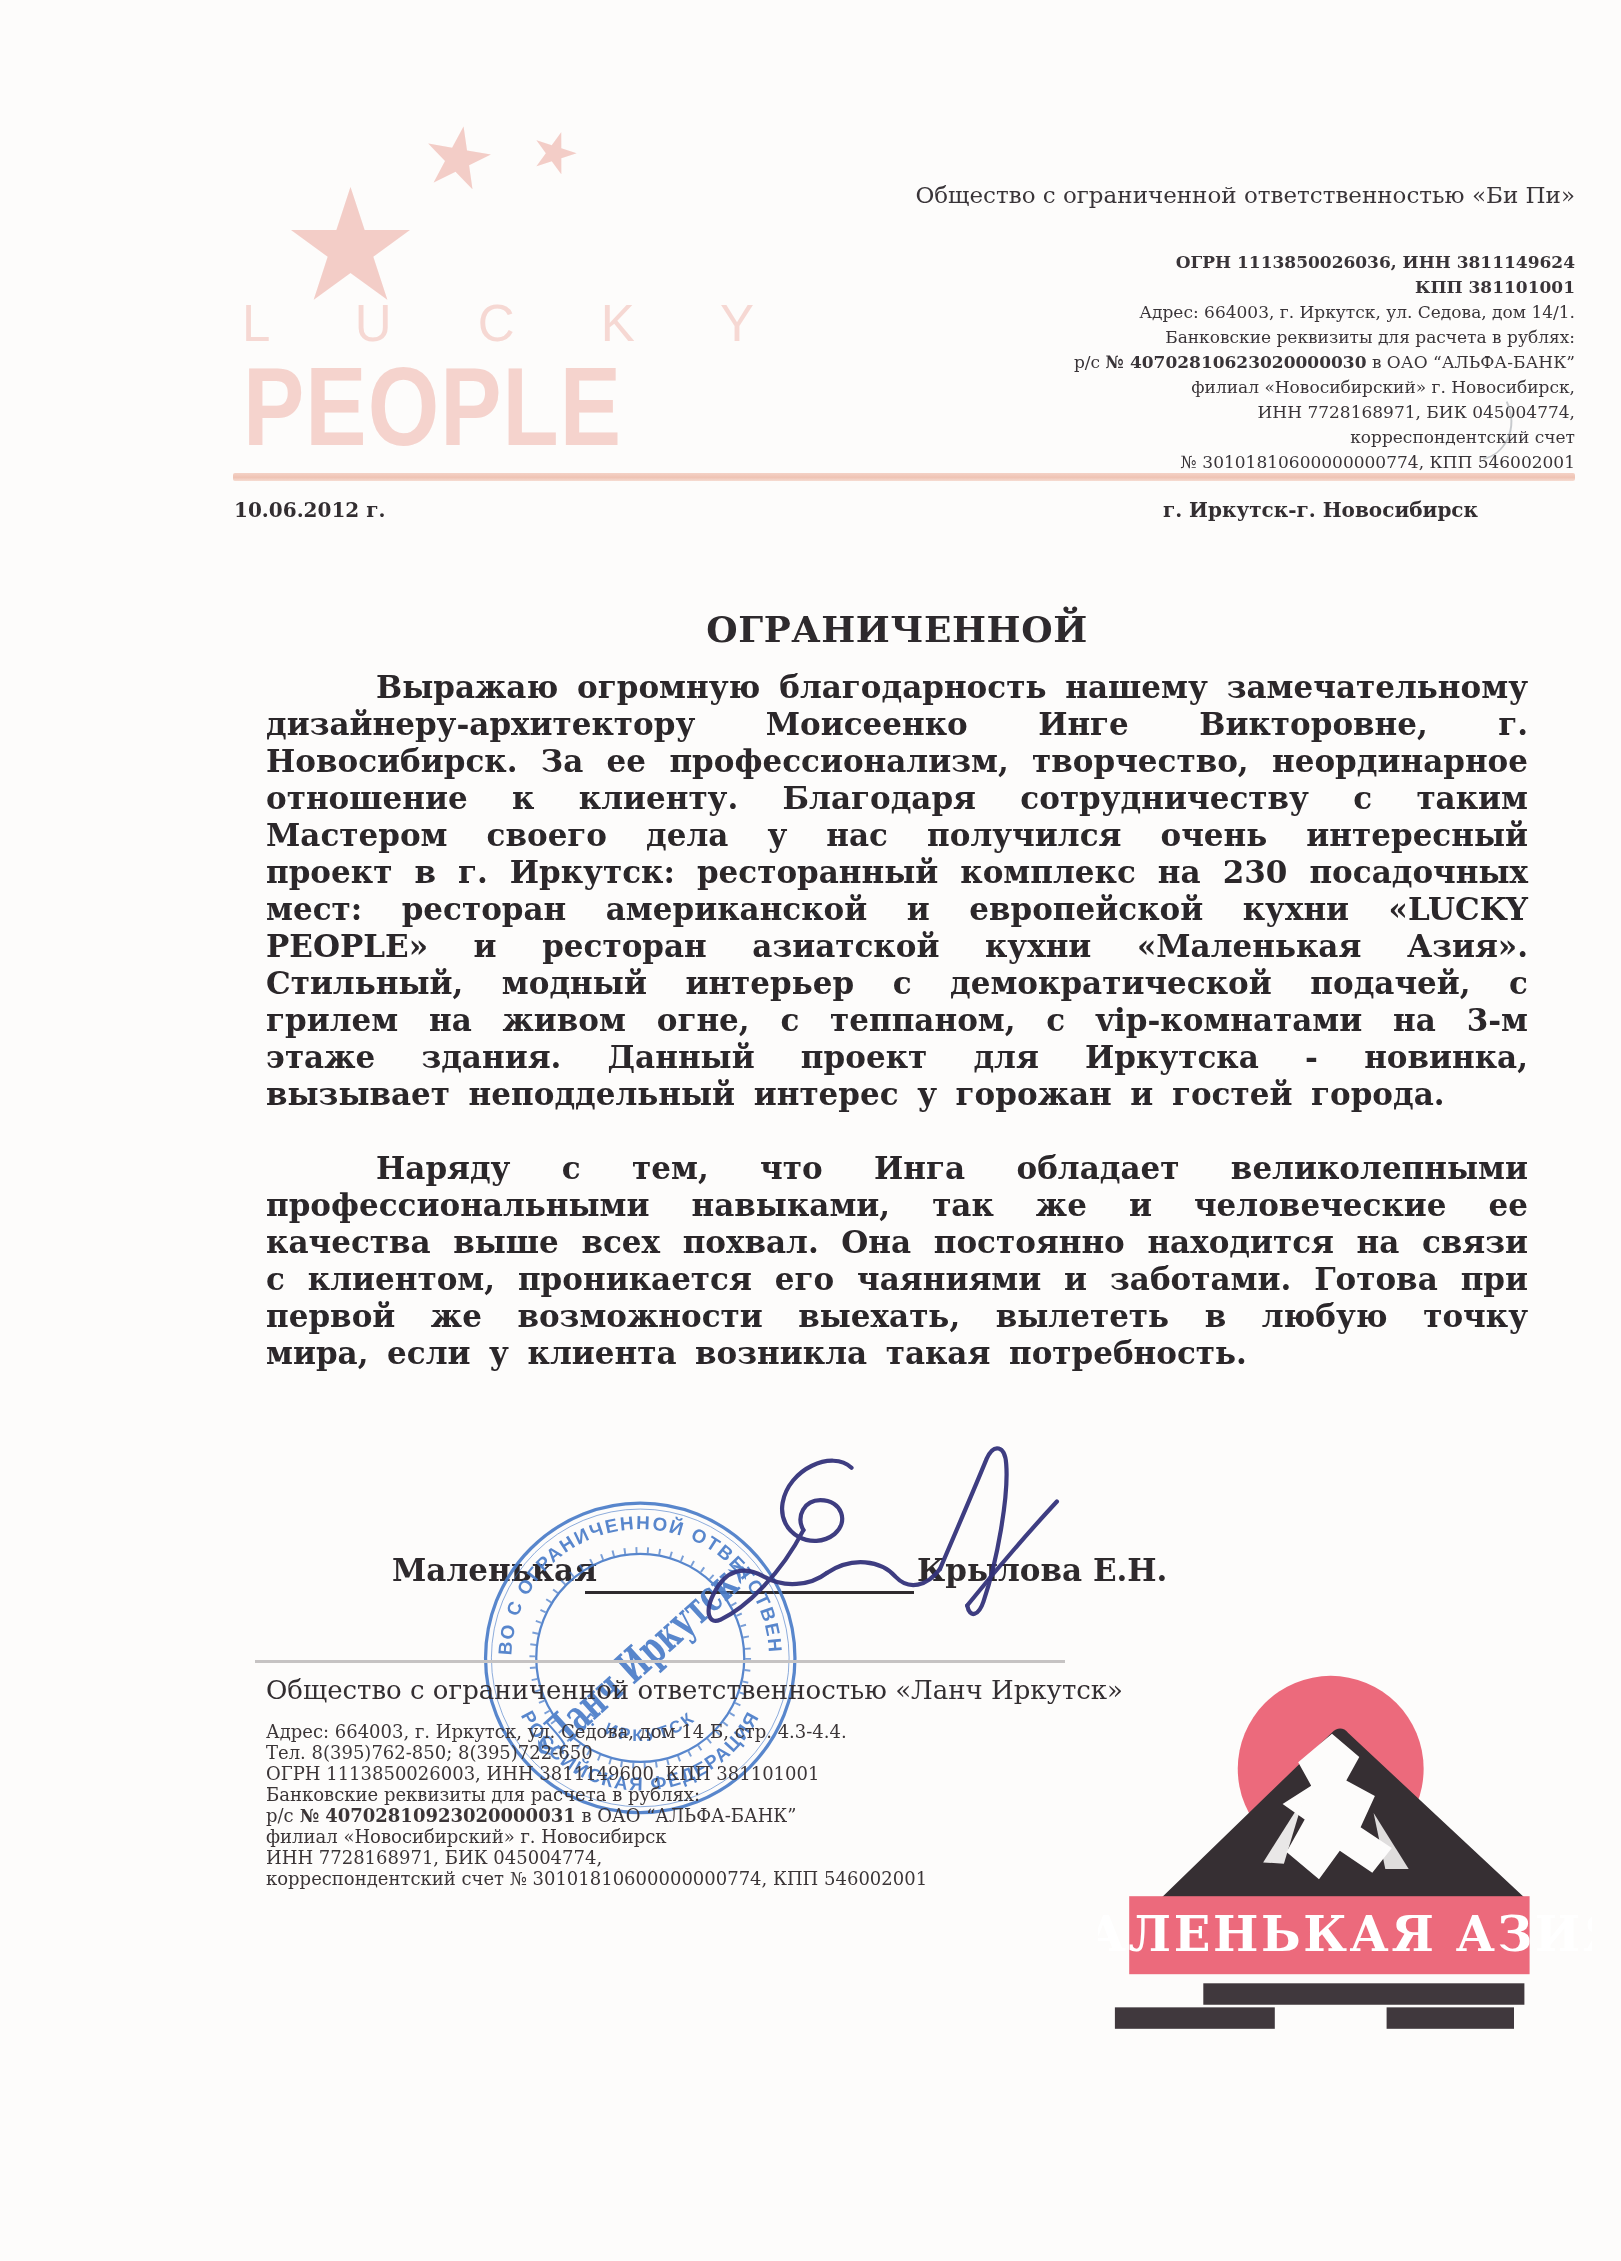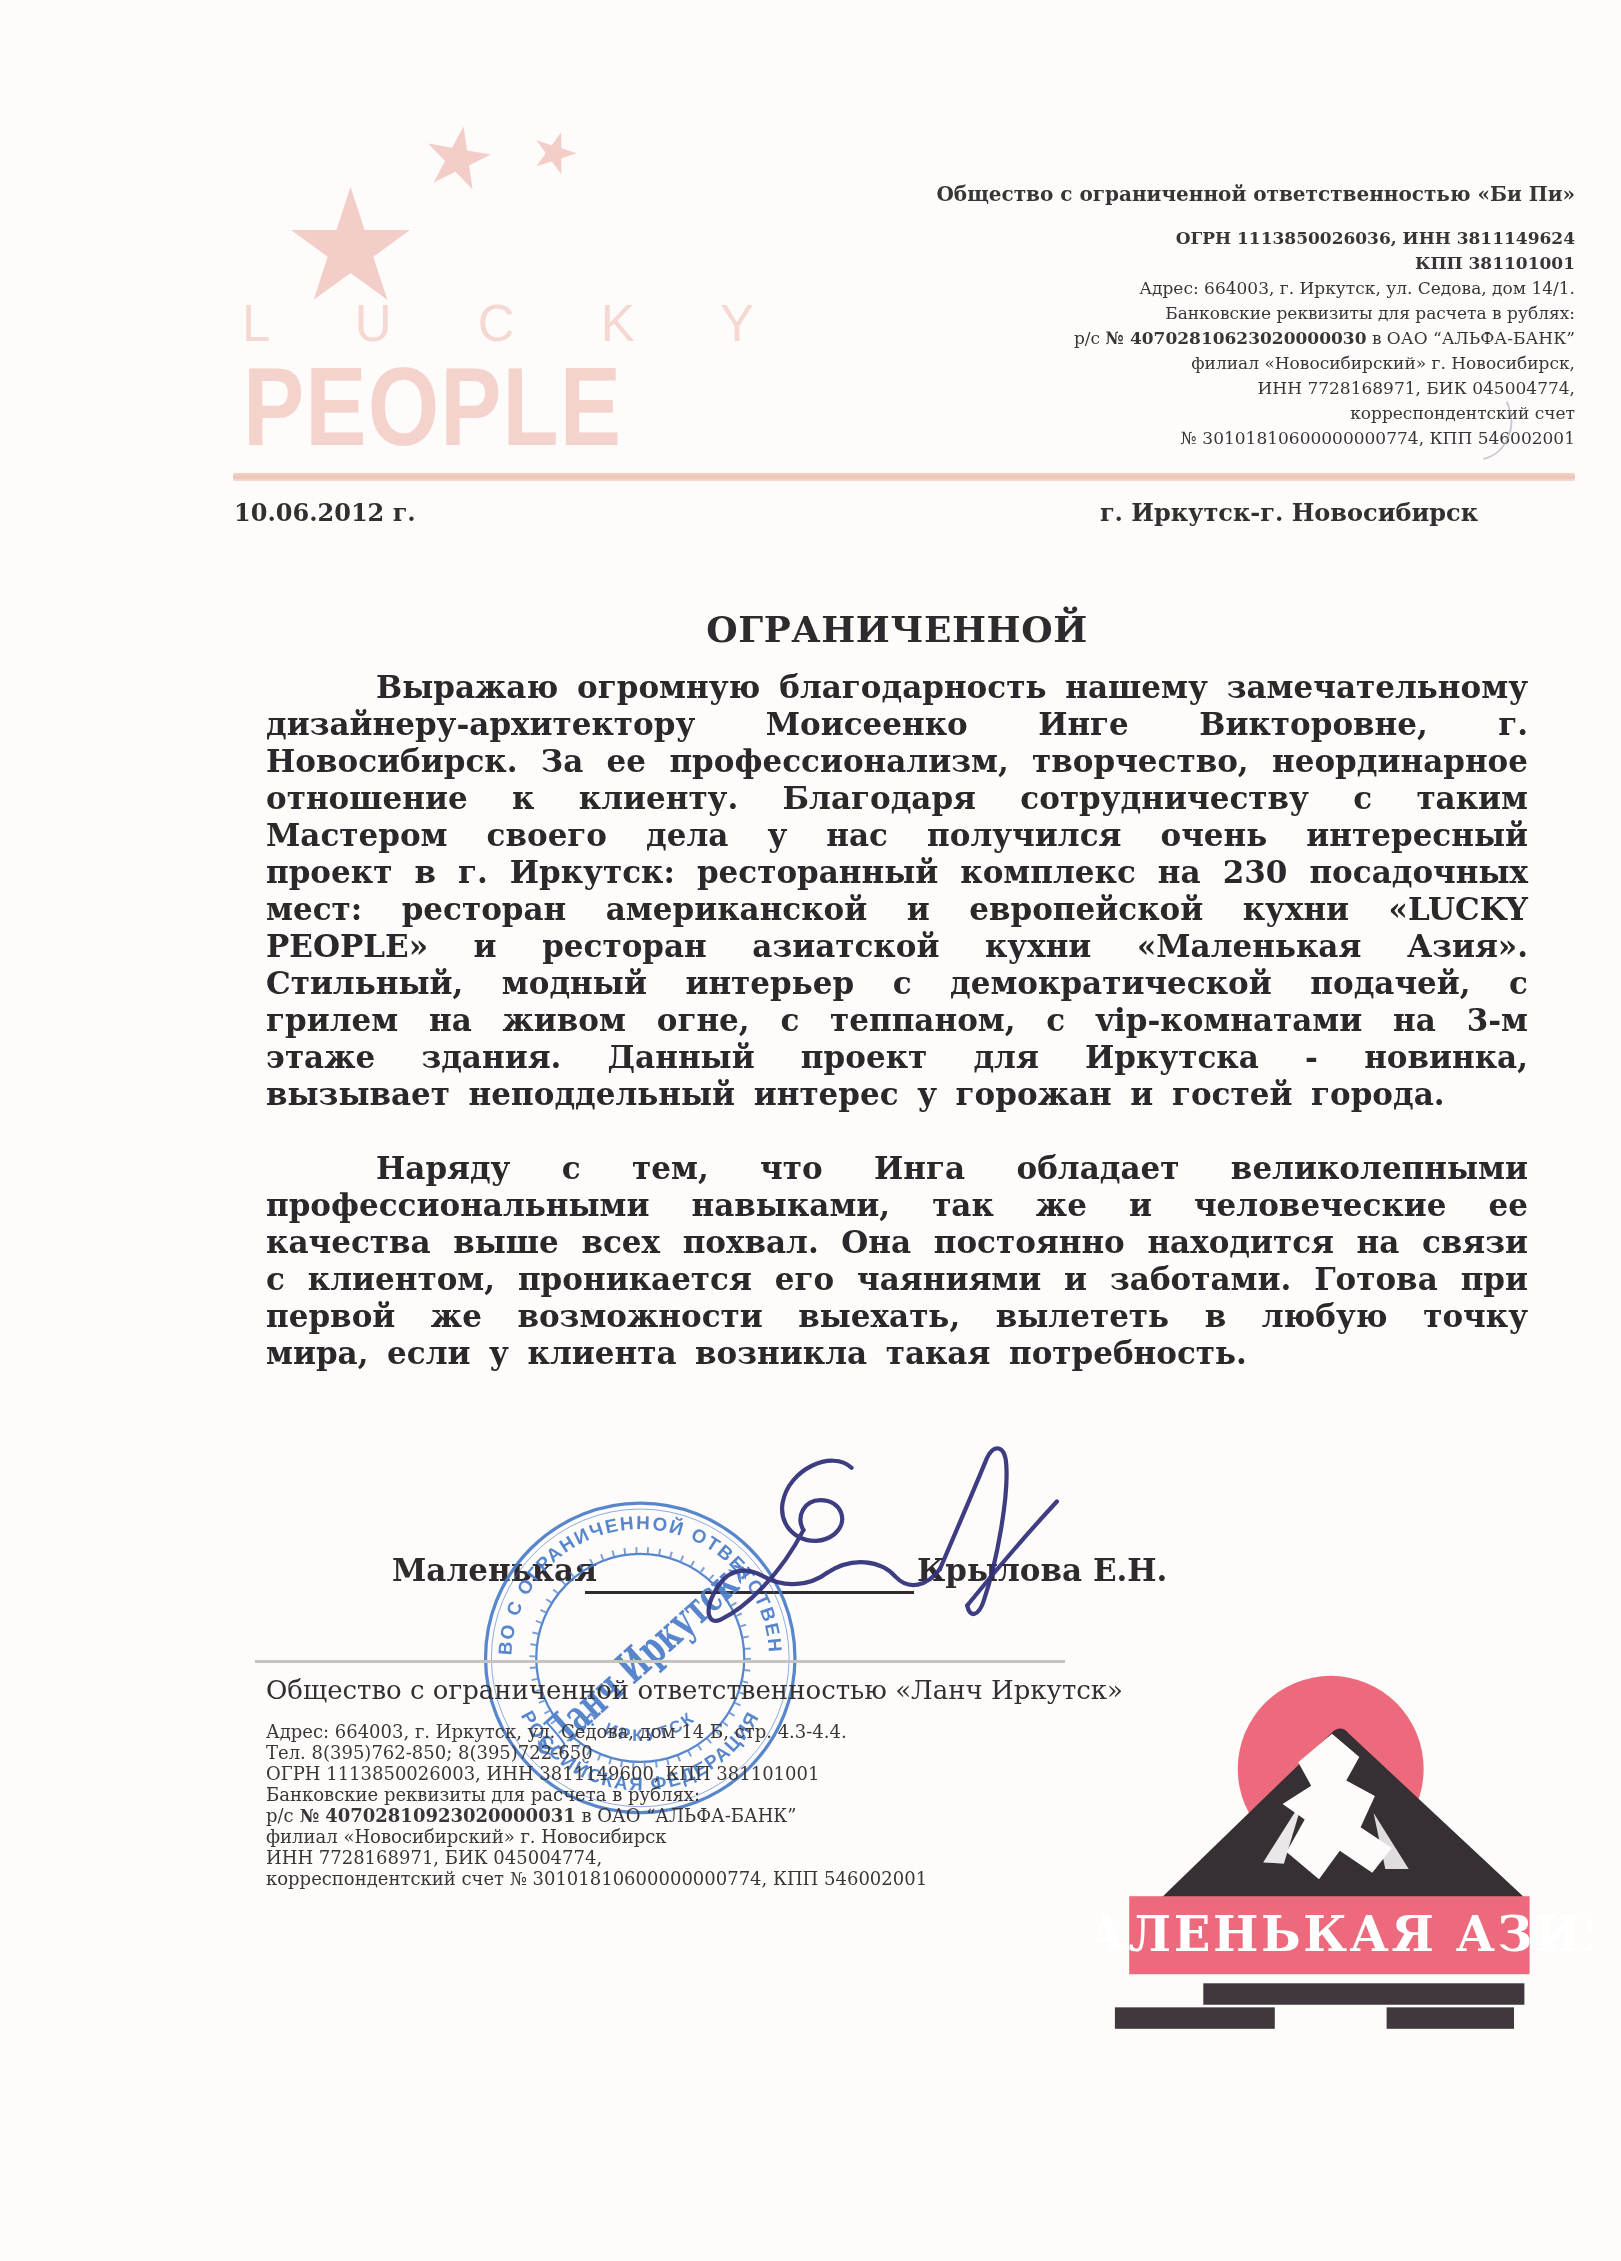--- a/index.html
+++ b/index.html
@@ -27,39 +27,39 @@
     font-family:"Liberation Sans", sans-serif;
     font-size:112px;font-weight:700;letter-spacing:1.3px;
     color:#f5d3cd;white-space:nowrap;
     transform:scaleX(0.82);transform-origin:left top;line-height:1;
   }
   
   #header-right{
     position:absolute;right:47px;top:182px;width:910px;
     text-align:right;color:#393438;
   }
-  #header-company{font-size:20px;font-weight:700;margin-bottom:20px;}
+  #header-company{font-size:23px;font-weight:400;margin-bottom:42px;}
   .hline{font-size:17px;line-height:25px;}
   .hline.bold{font-weight:700;}
   .num-bold{font-weight:700;}
   
   #pink-divider{
     position:absolute;left:233px;top:473px;width:1342px;height:8.4px;
     background:linear-gradient(180deg,#f4d2c6 0%,#efc3b4 55%,#f6dcd2 100%);
     border-radius:1.9px;
   }
   #gray-divider{
     position:absolute;left:255px;top:1660px;width:810px;height:3.2px;
     background:#c6c3c3;
   }
   
   #date-row{
     position:absolute;left:234px;top:498px;width:1244px;
     display:flex;justify-content:space-between;
-    font-size:24px;font-weight:700;color:#332e31;
+    font-size:20px;font-weight:700;color:#332e31;
   }
   
   #letter-title{
     position:absolute;left:266px;top:608px;width:1262px;
     text-align:center;font-size:36px;font-weight:700;letter-spacing:0.6px;
     color:#2e2a2d;
   }
   #letter-body{
     position:absolute;left:266px;top:669px;width:1262px;
     font-size:31px;font-weight:700;line-height:37px;

